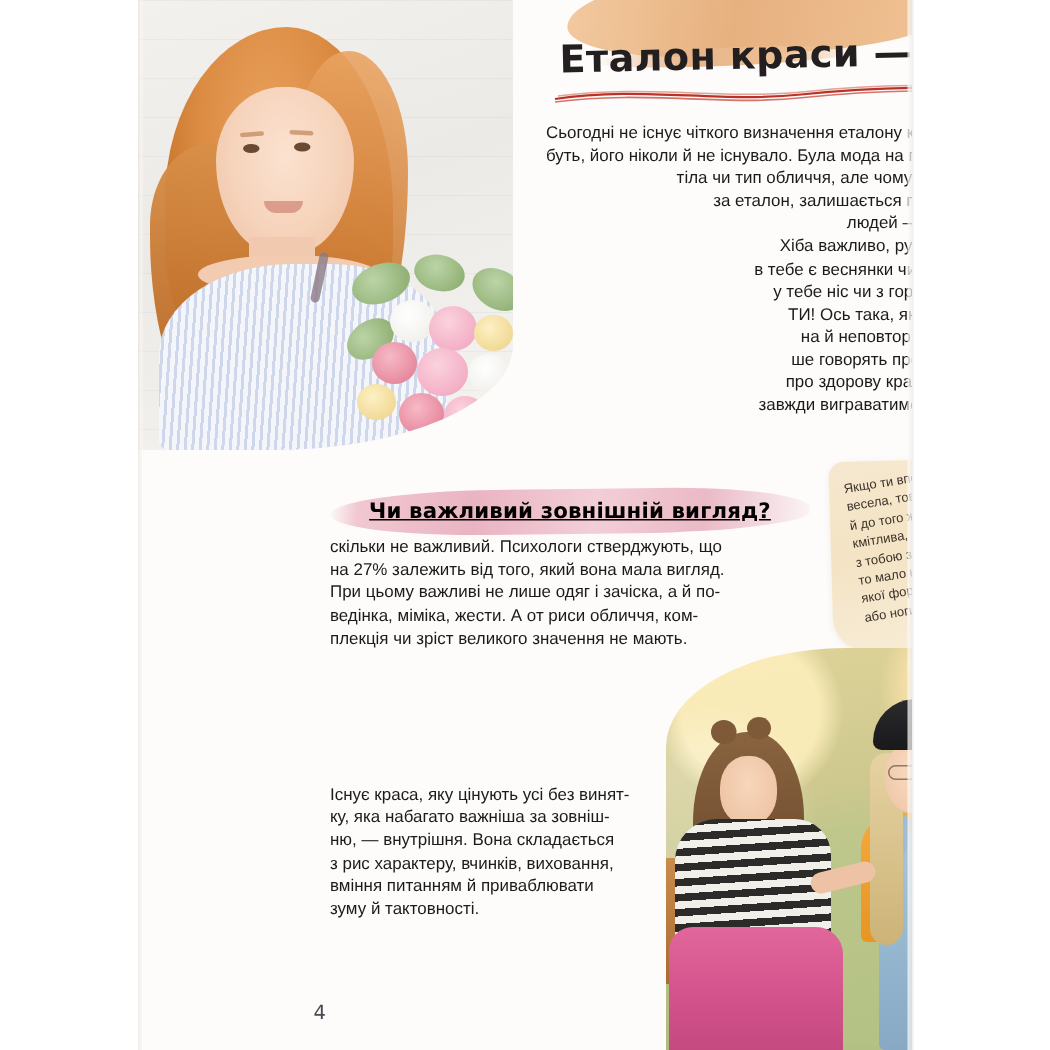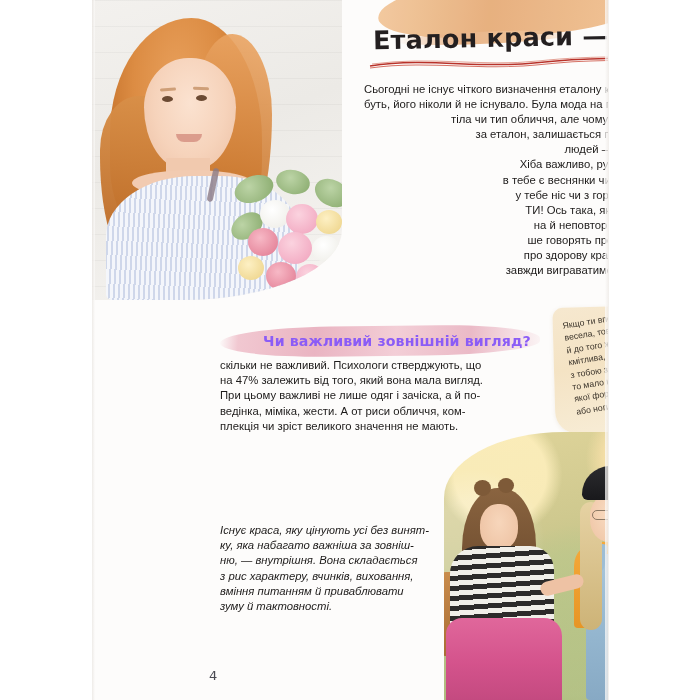--- a/index.html
+++ b/index.html
@@ -97,42 +97,42 @@
     position:absolute;left:272px;top:82px;width:336px;
     font-size:11.3px;line-height:15.1px;color:#1d1b1a;text-align:justify;
   }
   .intro p{margin:0;}
   .intro .ind1{text-align:right;}
 
   
   .banner{position:absolute;height:30px;}
   .banner .paint{position:absolute;inset:0;}
   .banner .txt{
-    position:absolute;left:17px;top:0;width:100%;height:100%;
+    position:absolute;left:0;top:0;width:100%;height:100%;
     display:flex;align-items:center;justify-content:center;
     font-family:"DejaVu Sans","Liberation Sans",sans-serif;
-    font-weight:700;font-size:14.2px;color:#8b5cf6;letter-spacing:.1px;
+    font-weight:700;font-size:14.2px;color:#000000;letter-spacing:.1px;text-decoration:underline;
   }
   #banner-look{left:128px;top:326px;width:320px;}
   #banner-look .paint{
     background:linear-gradient(95deg,rgba(240,197,206,0) 0%,#f0c3cd 6%,#e8aebd 30%,#f2cad3 55%,#e9b4c2 78%,rgba(240,197,206,.15) 100%);
     border-radius:42% 38% 44% 40%/62% 58% 54% 60%;transform:rotate(-.7deg);opacity:.92;}
   #banner-inner{left:128px;top:491px;width:250px;}
   #banner-inner .paint{
     background:linear-gradient(95deg,rgba(206,216,168,0) 0%,#cfd9a8 8%,#c2cf93 34%,#d8e0b8 60%,#c8d59d 82%,rgba(206,216,168,.12) 100%);
     border-radius:44% 36% 46% 38%/60% 60% 52% 58%;transform:rotate(-.8deg);opacity:.92;}
 
   
   .body-look{
     position:absolute;left:128px;top:358px;width:320px;
     font-size:11.3px;line-height:15.2px;color:#1d1b1a;text-align:justify;
   }
   .body-inner{
     position:absolute;left:128px;top:523px;width:238px;
-    font-size:11.3px;line-height:15.2px;color:#1d1b1a;text-align:justify;font-style:italic;
+    font-size:11.3px;line-height:15.2px;color:#1d1b1a;text-align:justify;
   }
   .body-look p,.body-inner p{margin:0;}
 
   
   .callout{
     position:absolute;left:462px;top:306px;width:152px;height:126px;
     background:linear-gradient(170deg,#f6e8cf 0%,#f4e3c4 42%,#f8eed9 100%);
     border-radius:10px 26px 16px 22px;transform:rotate(-1.6deg);
     box-shadow:0 1px 4px rgba(150,120,70,.12);
   }
@@ -268,21 +268,21 @@
       <p class="ind1">завжди виграватиме перед штучним.</p>
     </div>
 
     <div class="banner" id="banner-look">
       <div class="paint"></div>
       <div class="txt">Чи важливий зовнішній вигляд?</div>
     </div>
 
     <div class="body-look">
       <p>скільки не важливий. Психологи стверджують, що</p>
-      <p>на 47% залежить від того, який вона мала вигляд.</p>
+      <p>на 27% залежить від того, який вона мала вигляд.</p>
       <p>При цьому важливі не лише одяг і зачіска, а й по-</p>
       <p>ведінка, міміка, жести. А от риси обличчя, ком-</p>
       <p>плекція чи зріст великого значення не мають.</p>
     </div>
 
     <div class="callout">
       <div class="ctxt">
         <div>Якщо ти впевнена у собі,</div>
         <div>весела, товариська</div>
         <div>й до того ж начитана,</div>

